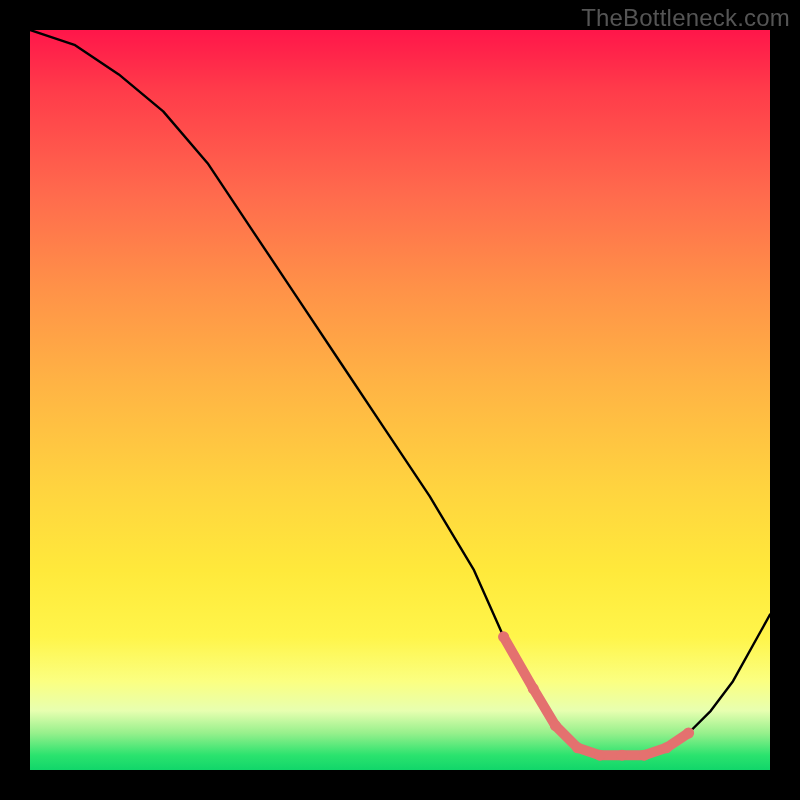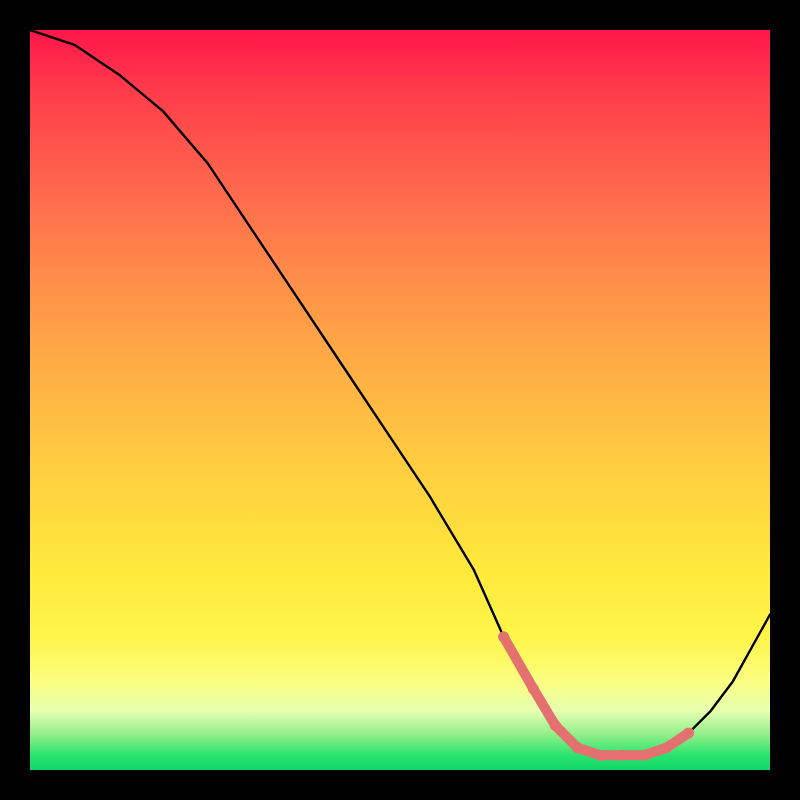--- a/index.html
+++ b/index.html
@@ -48,20 +48,21 @@
     left: 0;
     top: 0;
     width: 740px;
     height: 740px;
   }
 </style>
 </head>
 <body>
 
 <div class="frame">
+  <div class="watermark">TheBottleneck.com</div>
   <div class="plot">
     <svg class="curve" viewBox="0 0 740 740" preserveAspectRatio="none">
       <path d="M0.0 0.0 L44.4 14.8 L88.8 44.4 L133.2 81.4 L177.6 133.2 L222.0 199.8 L266.4 266.4 L310.8 333.0 L355.2 399.6 L399.6 466.2 L444.0 540.2 L473.6 606.8 L503.2 658.6 L525.4 695.6 L547.6 717.8 L569.8 725.2 L592.0 725.2 L614.2 725.2 L636.4 717.8 L658.6 703.0 L680.8 680.8 L703.0 651.2 L740.0 584.6" id="series-curve" fill="none" stroke="#000" stroke-width="2.4" stroke-linecap="round" stroke-linejoin="round"></path>
       <path d="M473.6 606.8 L503.2 658.6 L525.4 695.6 L547.6 717.8 L569.8 725.2 L592.0 725.2 L614.2 725.2 L636.4 717.8 L658.6 703.0" id="series-highlight" fill="none" stroke="#e4716f" stroke-width="10" stroke-linecap="round" stroke-linejoin="round"></path>
       <g id="highlight-dots">
           <circle cx="473.6" cy="606.8" r="5.5" fill="#e4716f"></circle>
           <circle cx="503.2" cy="658.6" r="5.5" fill="#e4716f"></circle>
           <circle cx="525.4" cy="695.6" r="5.5" fill="#e4716f"></circle>
           <circle cx="547.6" cy="717.8" r="5.5" fill="#e4716f"></circle>
           <circle cx="569.8" cy="725.2" r="5.5" fill="#e4716f"></circle>

